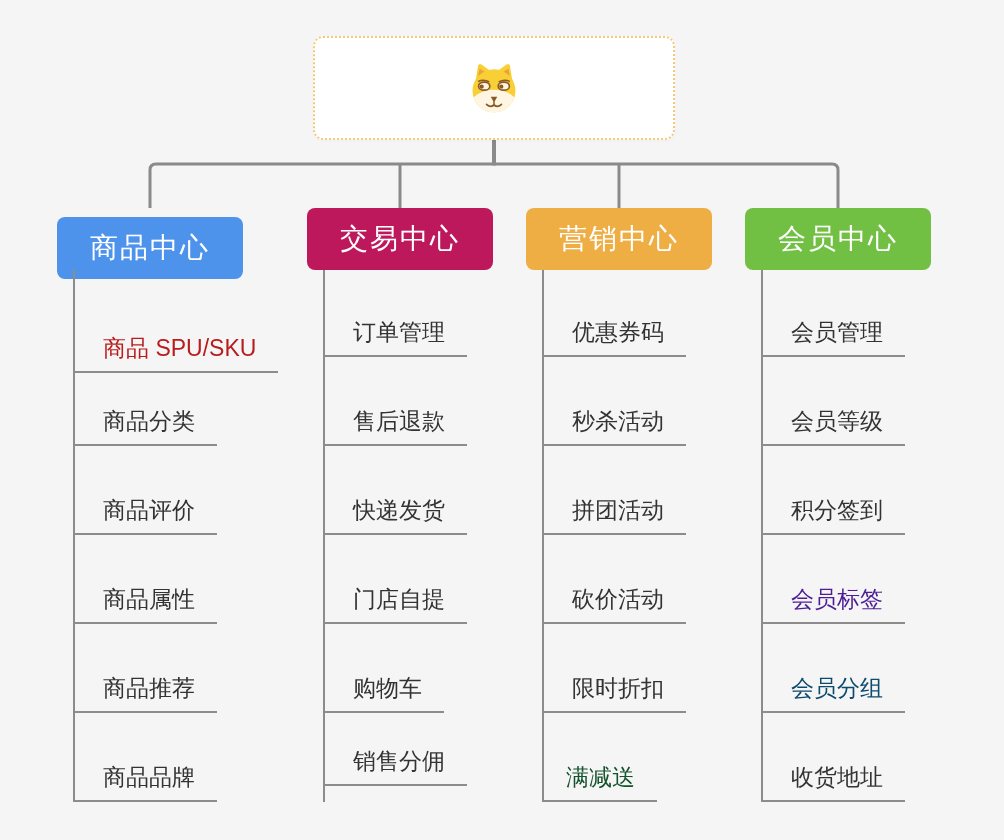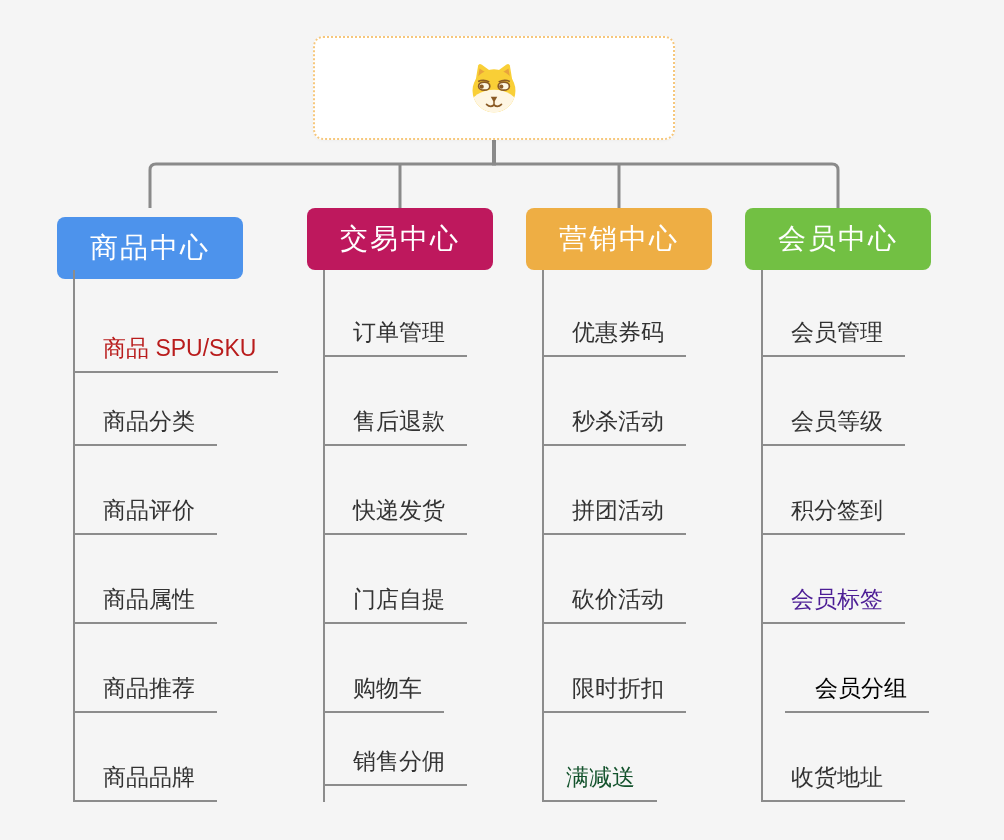--- a/index.html
+++ b/index.html
@@ -152,21 +152,21 @@
       </div>
       <div class="leaf" style="left: 761px; top: 400px; border-bottom-color: rgb(140, 140, 140); color: rgb(51, 51, 51);">
         <span>会员等级</span>
       </div>
       <div class="leaf" style="left: 761px; top: 489px; border-bottom-color: rgb(140, 140, 140); color: rgb(51, 51, 51);">
         <span>积分签到</span>
       </div>
       <div class="leaf" style="left: 761px; top: 578px; border-bottom-color: rgb(140, 140, 140); color: #4c1d95;">
         <span>会员标签</span>
       </div>
-      <div class="leaf" style="left: 761px; top: 667px; border-bottom-color: rgb(140, 140, 140); color: #000000; margin-left: 24px;">
+      <div class="leaf" style="left: 761px; top: 667px; border-bottom-color: rgb(140, 140, 140); color: #0c4a6e;">
         <span>会员分组</span>
       </div>
       <div class="leaf" style="left: 761px; top: 756px; border-bottom-color: rgb(140, 140, 140); color: rgb(51, 51, 51);">
         <span>收货地址</span>
       </div>
     </div>
 
 </div>
 
 </body></html>

